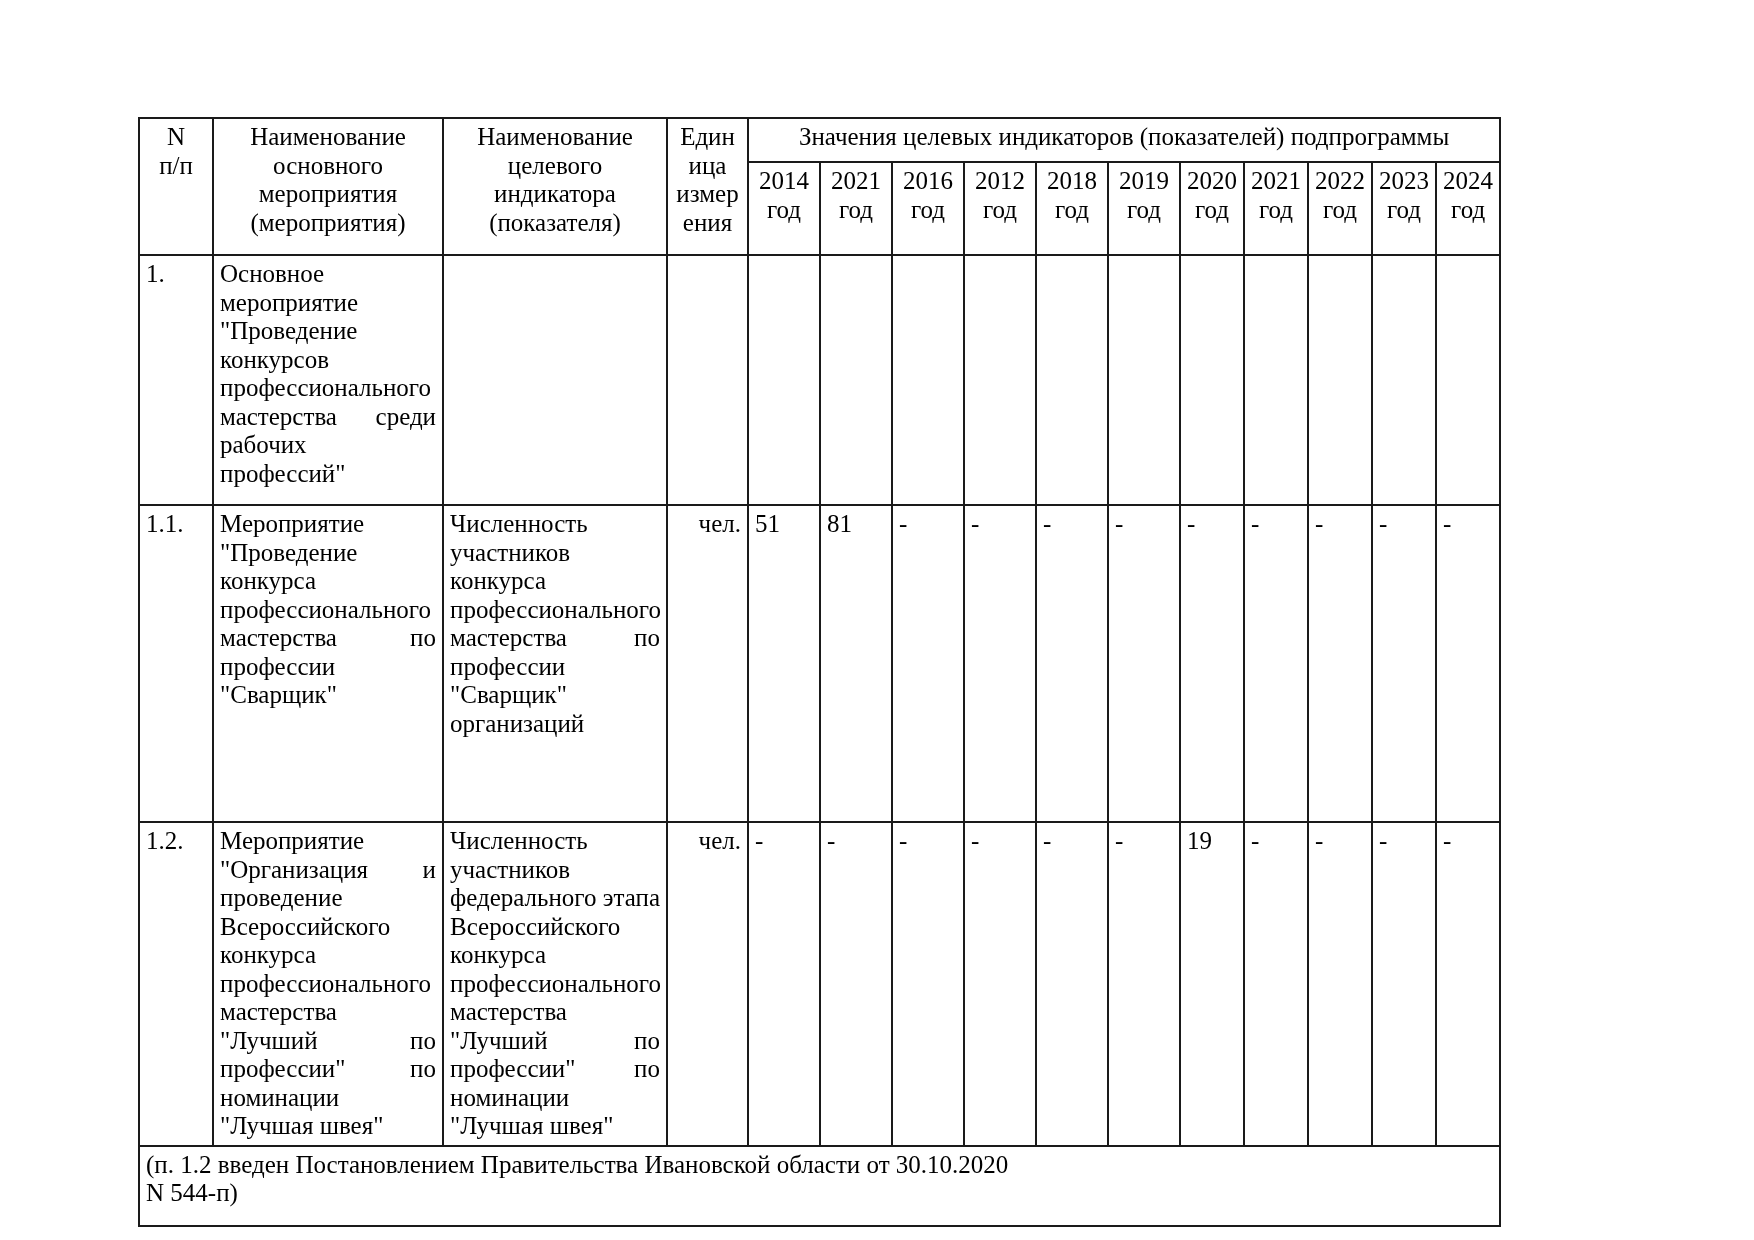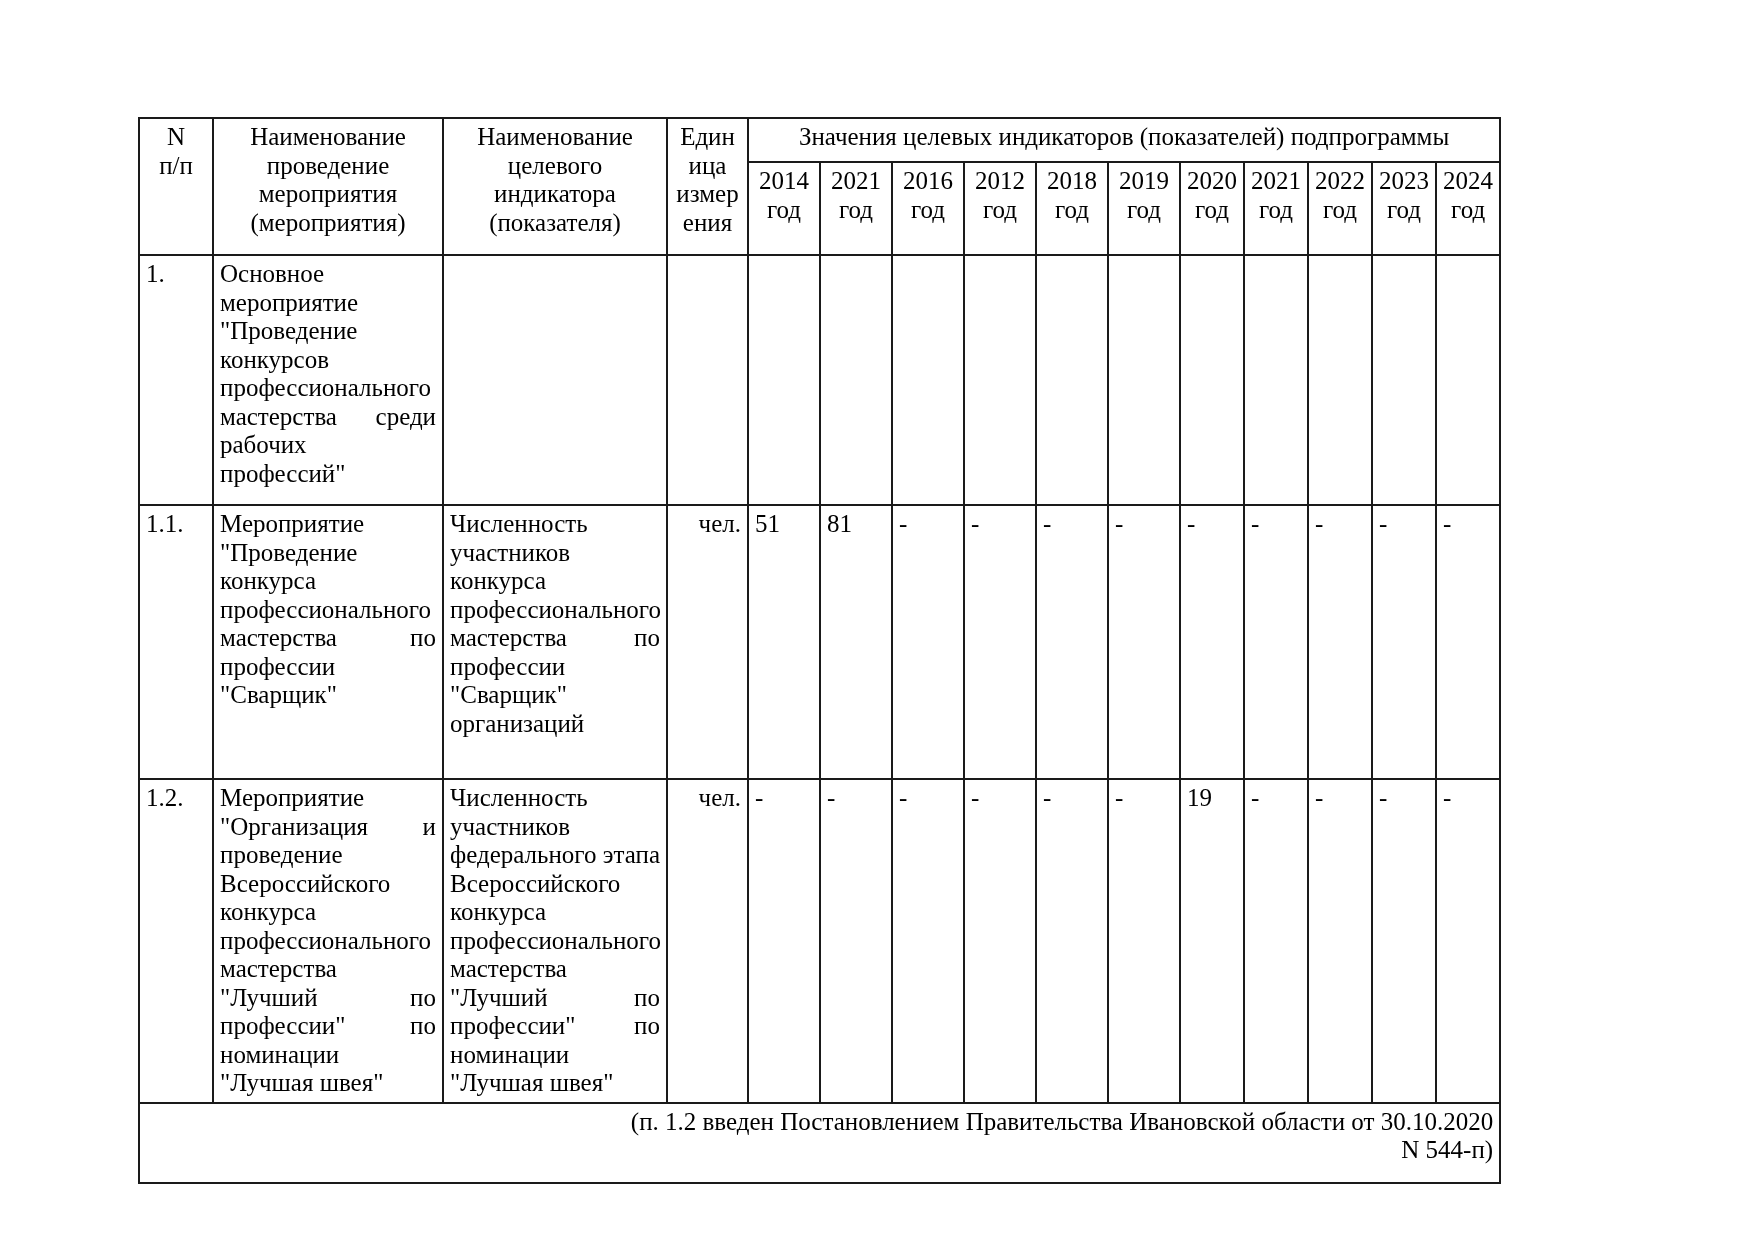--- a/index.html
+++ b/index.html
@@ -34,30 +34,30 @@
   th.h-unit{padding:8px 4px 4px 4px;overflow-wrap:break-word}
   th.h-year{padding:6px 2px}
   .pre{white-space:pre-line}
   td.c-num{text-align:left;padding:4px 4px 4px 10px}
   td.c-main{text-align:justify;padding:4px 10px 4px 11px}
   td.c-ind{text-align:justify;padding:4px 6px}
   td.c-unit{text-align:right;padding:4px 4px 4px 7px}
   td.c-val{padding:4px 2px}
   td.footnote{
     border-top-style:hidden;
-    text-align:right;
+    text-align:left;
     white-space:pre-line;
     vertical-align:top;
     padding:8px 8px 4px 6px;
     margin-left:38px;
   }
   tr.hr1{height:44px}
   tr.hr2{height:93px}
   tr.rr1{height:250px}
-  tr.rr2{height:274px}
+  tr.rr2{height:317px}
   tr.rr3{height:240px}
   tr.rfoot{height:80px}
 </style>
 </head>
 <body>
 
 <div class="page">
   <table class="doc">
     <colgroup>
       <col style="width:74px">
@@ -73,21 +73,21 @@
       <col style="width:64px">
         <col style="width:64px">
         <col style="width:64px">
         <col style="width:64px">
         <col style="width:64px">
     </colgroup>
     <thead>
       <tr class="hr1">
         <th rowspan="2" class="pre">N
 п/п</th>
-        <th rowspan="2">Наименование проведение мероприятия (мероприятия)</th>
+        <th rowspan="2">Наименование основного мероприятия (мероприятия)</th>
         <th rowspan="2">Наименование целевого индикатора (показателя)</th>
         <th rowspan="2" class="h-unit">Единица измерения</th>
         <th colspan="11" class="h-span">Значения целевых индикаторов (показателей) подпрограммы</th>
       </tr>
       <tr class="hr2">
         <th class="h-year">2014 год</th>
         <th class="h-year">2021 год</th>
         <th class="h-year">2016 год</th>
         <th class="h-year">2012 год</th>
         <th class="h-year">2018 год</th>

